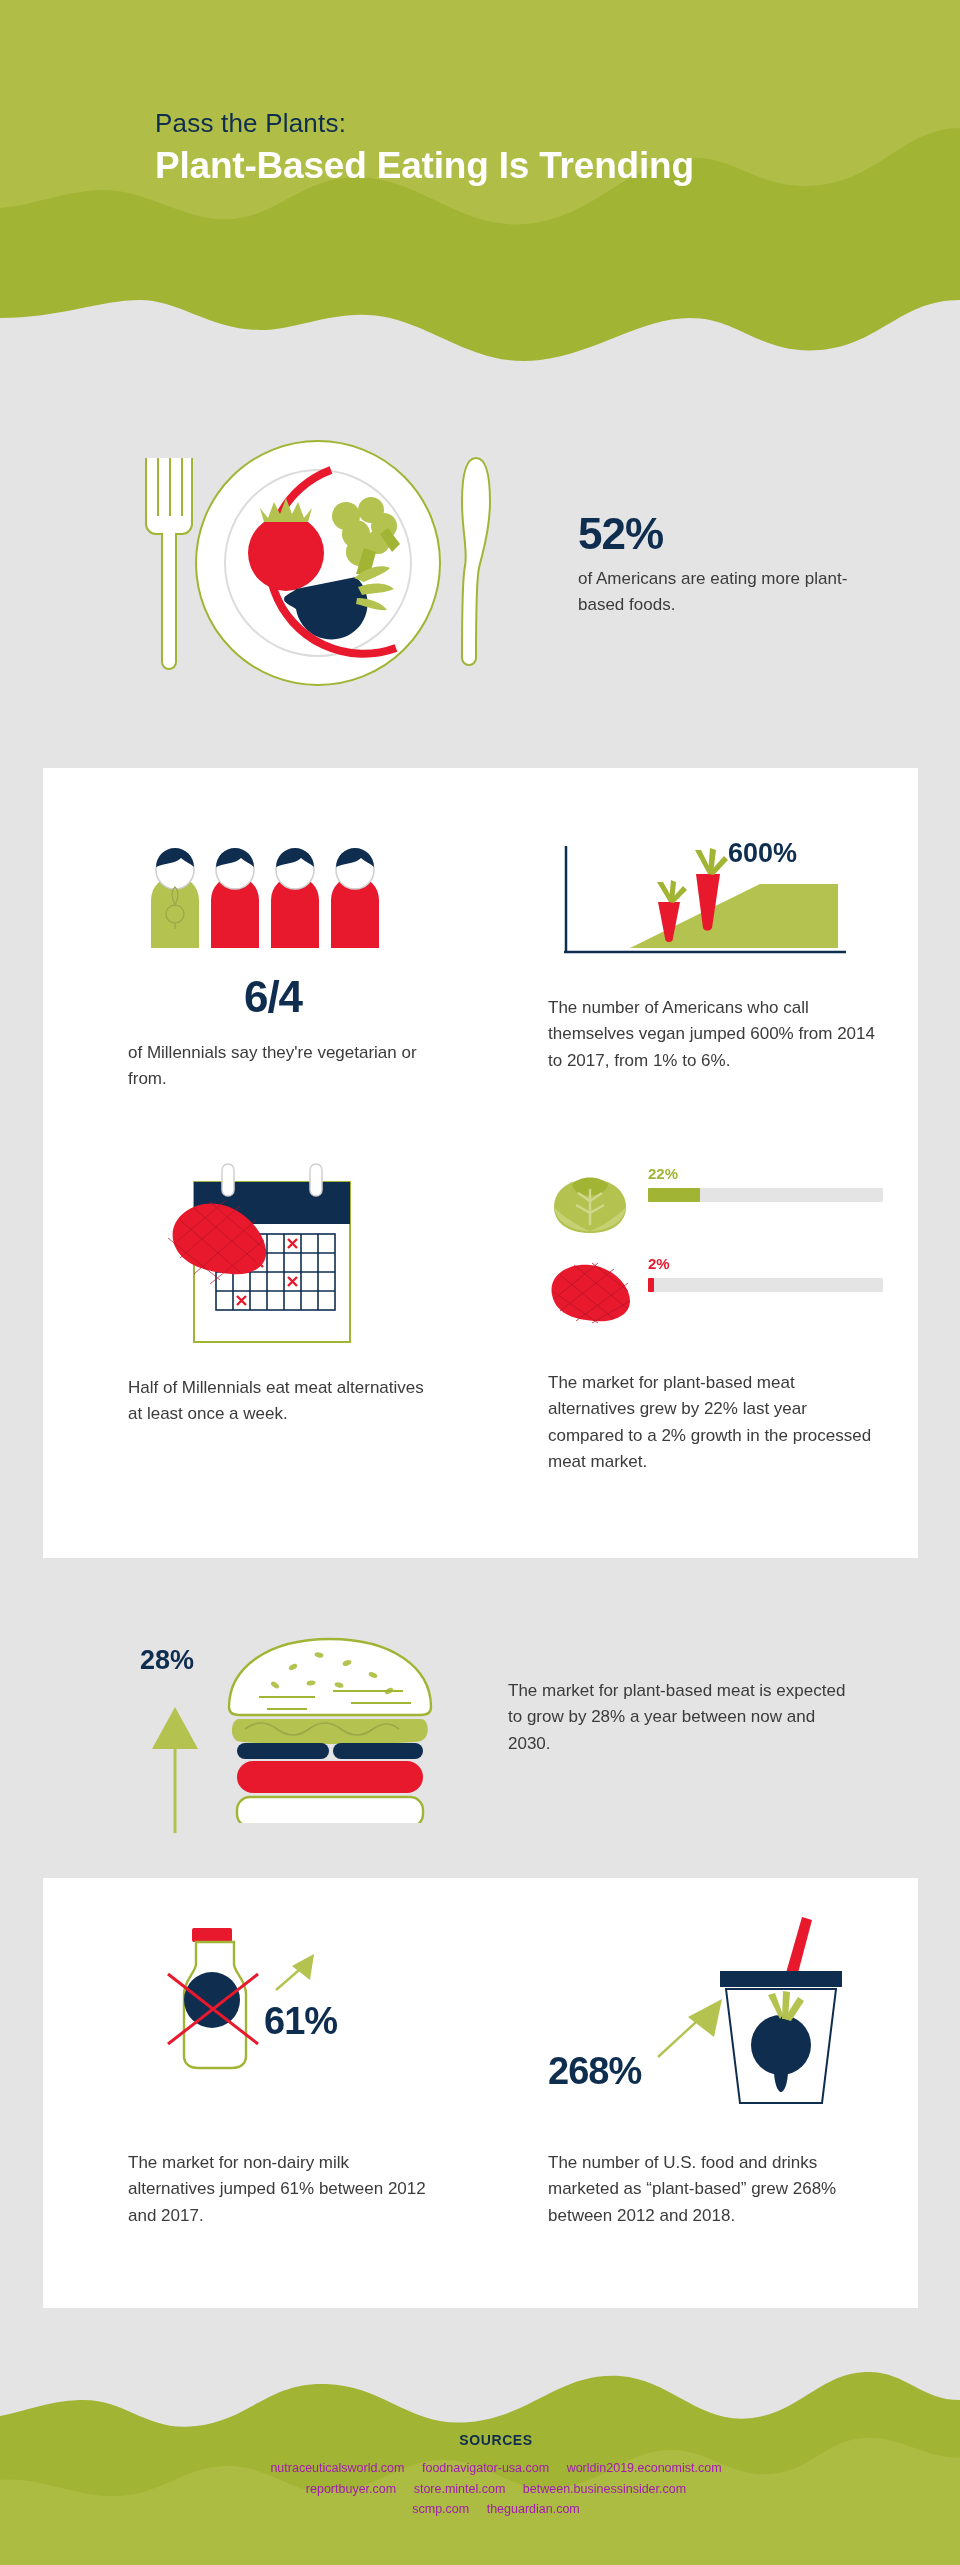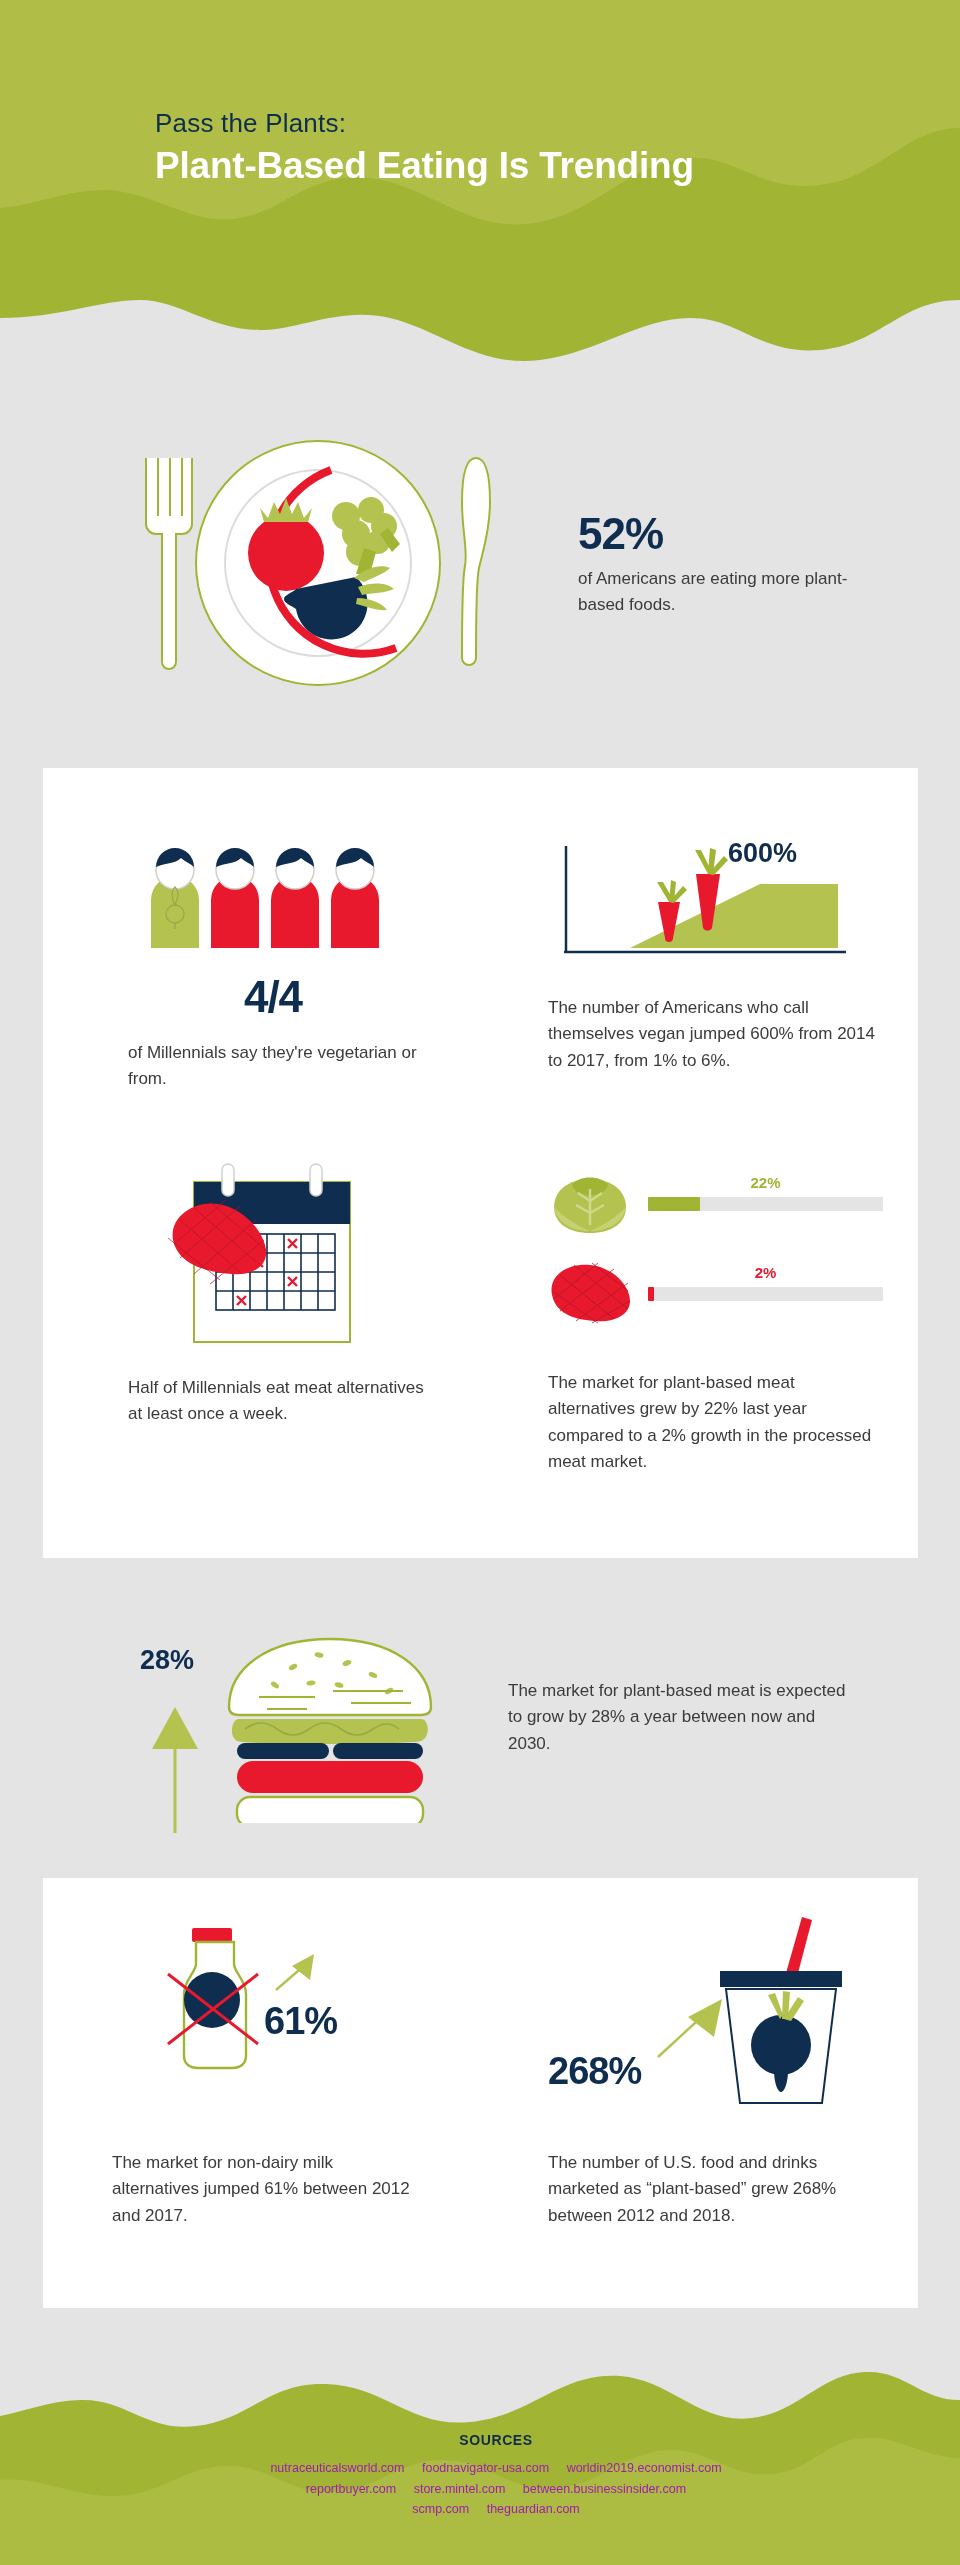--- a/index.html
+++ b/index.html
@@ -57,36 +57,36 @@
   .chart600-desc { position: absolute; left: 548px; top: 995px; width: 330px; }
 
   
   .cal-svg { position: absolute; left: 160px; top: 1160px; }
   .cal-desc { position: absolute; left: 128px; top: 1375px; width: 300px; }
 
   
   .bars-wrap { position: absolute; left: 548px; top: 1165px; width: 340px; }
   .bar-row { position: relative; height: 90px; }
   .bar-icon { position: absolute; left: 0; top: 2px; }
-  .bar-area { position: absolute; left: 100px; top: 9px; width: 235px; text-align: center; }
+  .bar-area { position: absolute; left: 100px; top: 0; width: 235px; }
   .bar-val { font-size: 15px; font-weight: 700; margin-bottom: 6px; }
   .bar-track { height: 14px; background: #e4e4e4; border-radius: 1px; position: relative; }
   .bar-fill { height: 14px; border-radius: 1px; }
   .bar-desc { position: absolute; left: 548px; top: 1370px; width: 330px; }
 
   
   .burger-pct { position: absolute; left: 140px; top: 1645px; font-size: 27px; color:#0e2d4f; font-weight:700; }
   .arrow-up { position: absolute; left: 148px; top: 1705px; }
   .burger-svg { position: absolute; left: 215px; top: 1633px; }
   .burger-desc { position: absolute; left: 478px; top: 1678px; width: 340px; margin-left: 30px; }
 
   
   .bottle-svg { position: absolute; left: 158px; top: 1922px; }
   .bottle-pct { position: absolute; left: 264px; top: 2000px; font-size: 38px; color:#0e2d4f; font-weight:700; letter-spacing:-1px;}
-  .bottle-desc { position: absolute; left: 112px; top: 2150px; width: 300px; }
+  .bottle-desc { position: absolute; left: 128px; top: 2150px; width: 300px; }
 
   .cup-svg { position: absolute; left: 700px; top: 1915px; }
   .cup-pct { position: absolute; left: 548px; top: 2050px; font-size: 38px; color:#0e2d4f; font-weight:700; letter-spacing:-1px;}
   .cup-desc { position: absolute; left: 548px; top: 2150px; width: 330px; }
 
   
   .footer-wrap { position: absolute; left: 0; top: 2340px; width: 960px; height: 225px; }
   .footer-content { position: absolute; top: 2432px; left: 16px; width: 960px; text-align: center; z-index: 3; }
   .sources-title { color: #0e2d4f; font-weight: 700; font-size: 14px; letter-spacing: .6px; }
   .sources-lines { margin-top: 10px; color: #a21caf; font-size: 12.5px; line-height: 1.65; }
@@ -182,21 +182,21 @@
       <path d="M123,55 a24,24 0 0 1 48,0 v48 h-48 Z" fill="#e8192c"></path>
       <circle cx="147" cy="25" r="19" fill="#ffffff" stroke="#cfcfcf" stroke-width="1.5"></circle>
       <path d="M128,22 a19,19 0 0 1 38,0 c-4,-4 -9,-5 -13,-9 c-6,6 -17,5 -25,9 Z" fill="#0e2d4f"></path>
     </g>
     <g>
       <path d="M183,55 a24,24 0 0 1 48,0 v48 h-48 Z" fill="#e8192c"></path>
       <circle cx="207" cy="25" r="19" fill="#ffffff" stroke="#cfcfcf" stroke-width="1.5"></circle>
       <path d="M188,22 a19,19 0 0 1 38,0 c-4,-4 -9,-5 -13,-9 c-6,6 -17,5 -25,9 Z" fill="#0e2d4f"></path>
     </g>
   </svg>
-  <div class="stat-big center quarter-num">4/4</div>
+  <div class="stat-big center quarter-num">6/4</div>
   <div class="body-text quarter-desc">of Millennials say they're vegetarian or from.</div>
 
   <svg class="chart600" width="300" height="130" viewBox="0 0 300 130">
     <path d="M18,108 H82 L212,44 H290 V108 Z" fill="#b4c24f"></path>
     <g>
       <path d="M110,62 l22,0 l-7,36 a4,4 0 0 1 -8,0 Z" fill="#e8192c"></path>
       <path d="M121,62 l-12,-20 l6,0 l8,14 Z" fill="#a2b434"></path>
       <path d="M121,62 l2,-22 l5,2 l-2,20 Z" fill="#a2b434"></path>
       <path d="M121,62 l14,-16 l4,4 l-13,13 Z" fill="#a2b434"></path>
     </g>

